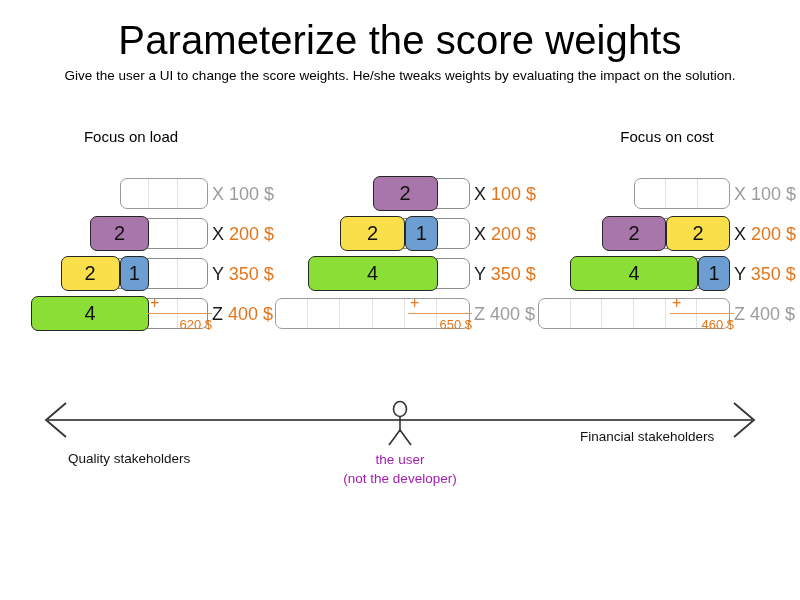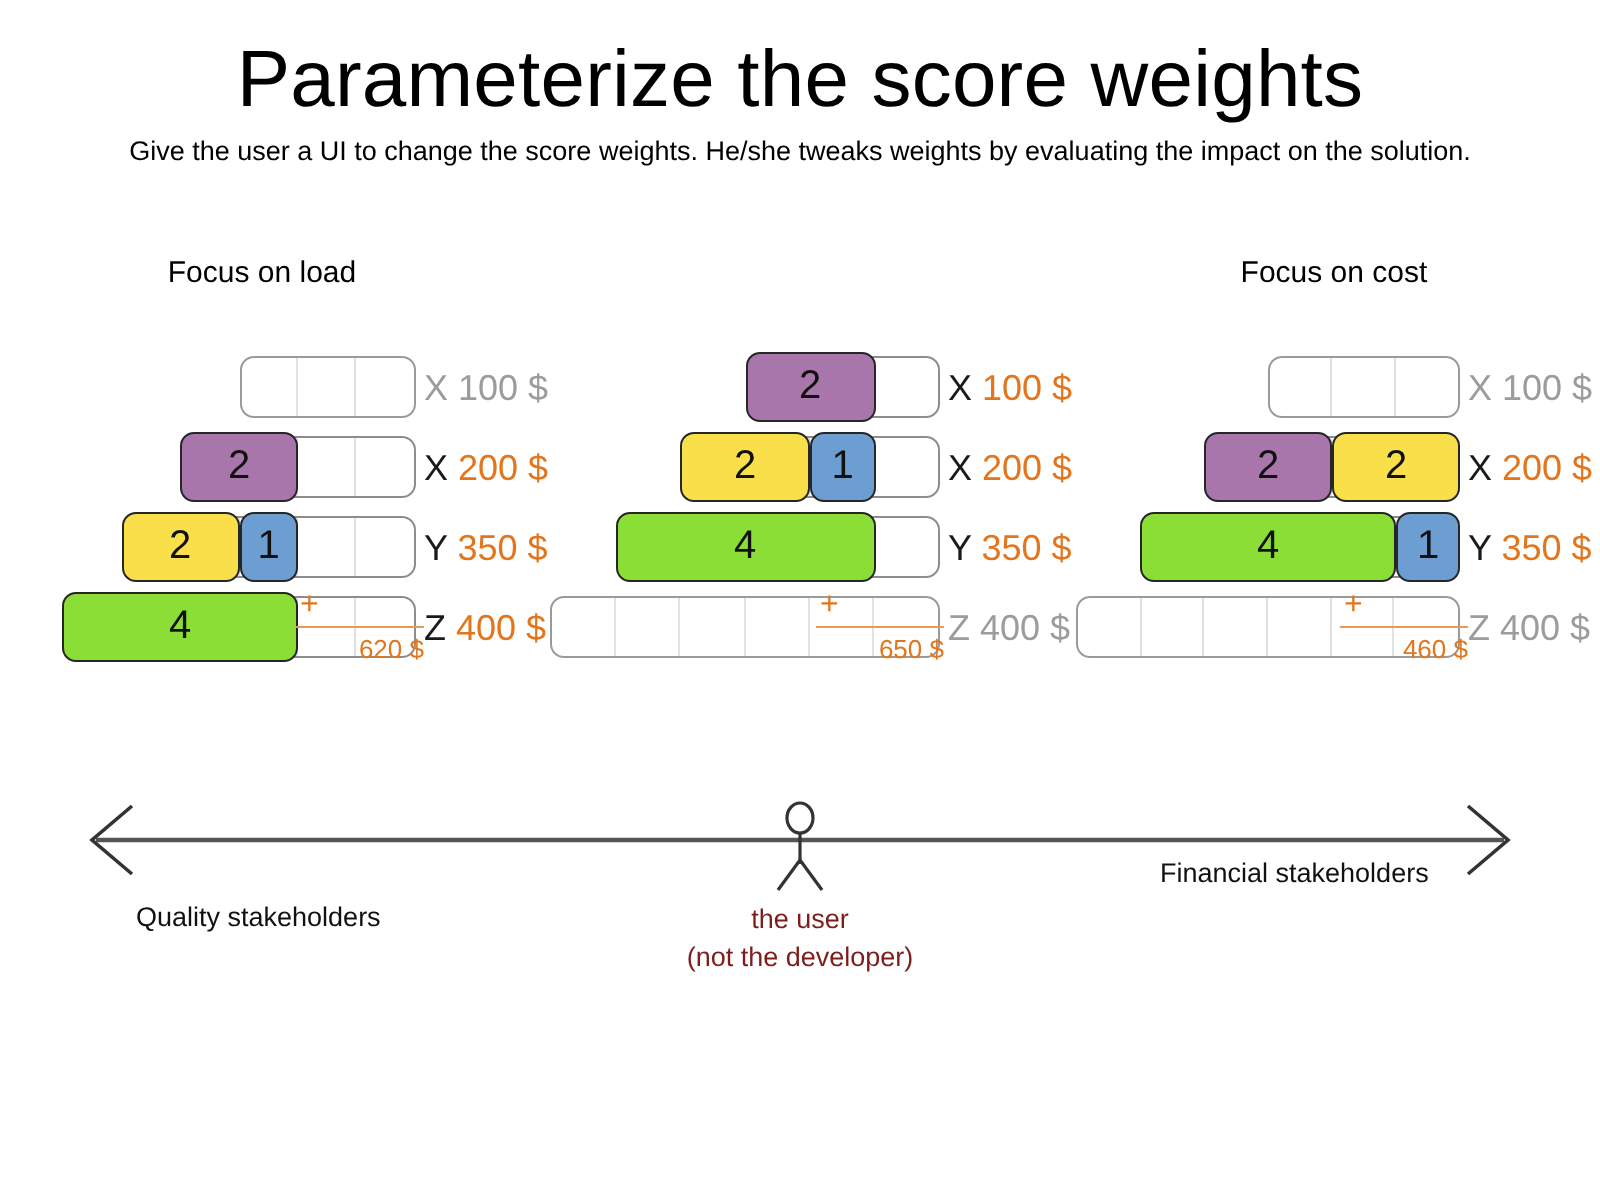--- a/index.html
+++ b/index.html
@@ -175,21 +175,21 @@
     color: #111;
   }
   .person-caption {
     position: absolute;
     top: 52px;
     left: 0;
     width: 800px;
     text-align: center;
     font-size: 13.5px;
     line-height: 19px;
-    color: #7f1d1d;
+    color: #a21caf;
   }
   .person-caption span { display: block; }
 </style>
 </head>
 <body>
 
 <div class="title">Parameterize the score weights</div>
 <div class="subtitle">Give the user a UI to change the score weights. He/she tweaks weights by evaluating the impact on the solution.</div>
 
 <div class="columns">

